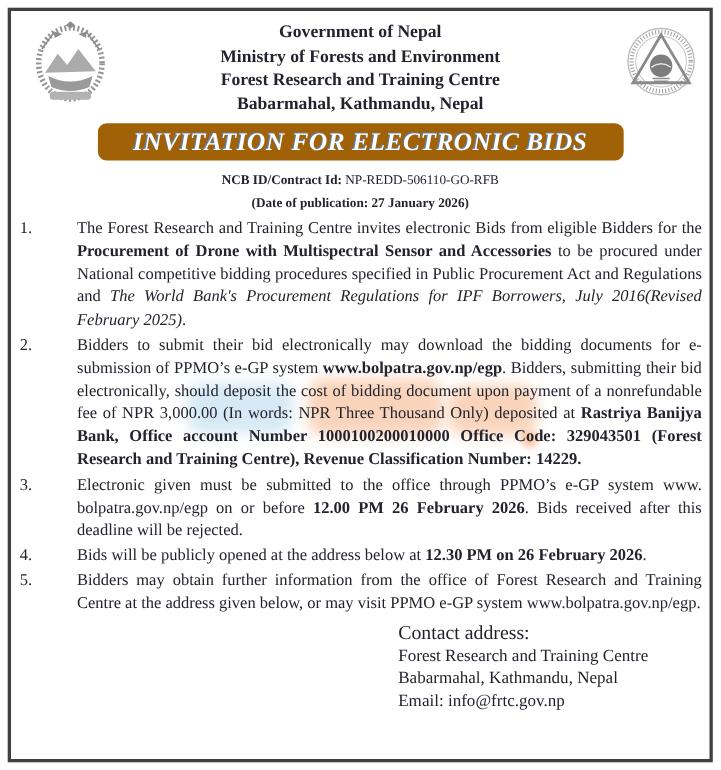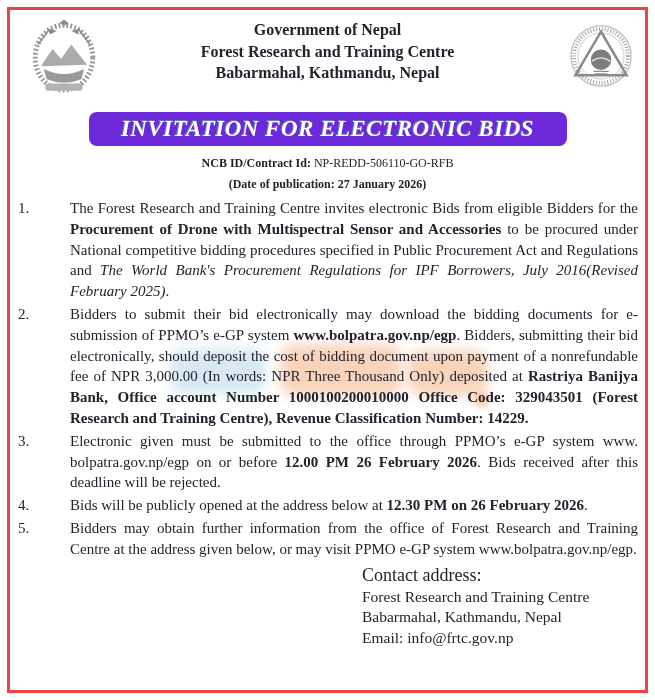--- a/index.html
+++ b/index.html
@@ -1,21 +1,21 @@
 <!DOCTYPE html>
 <html><head>
 <meta charset="utf-8">
 <style>
   * { margin:0; padding:0; box-sizing:border-box; }
   html,body { width:655px; height:700px; background:#ffffff; }
   body { font-family:"Liberation Serif", serif; color:#23232e; position:relative; overflow:hidden; }
 
   .page {
     position:absolute; inset:7px;
-    border:3px solid #ef4444;
+    border:3px solid #404040;
     background:#ffffff;
     padding:6px 6px 4px 6px;
     overflow:hidden;
   }
   .content { position:relative; z-index:1; }
 
   
   .watermark { position:absolute; inset:0; z-index:0; pointer-events:none; }
   .wm { position:absolute; filter:blur(6px); opacity:.42; border-radius:14px; }
   .wm-b  { left:160px; top:338px; width:96px;  height:46px; }
@@ -26,21 +26,21 @@
   
   .header { position:relative; min-height:92px; padding-top:3px; }
   .emblem-left  { position:absolute; left:12px;  top:2px; }
   .emblem-right { position:absolute; right:6px; top:8px; }
   .hlines { text-align:center; }
   .hline { font-weight:bold; font-size:16px; line-height:21.5px; }
 
   
   .banner {
     width:478px; height:34px; margin:4px auto 7px auto;
-    background:#6d28d9; border-radius:8px;
+    background:#a16207; border-radius:8px;
     display:flex; align-items:center; justify-content:center;
   }
   .banner span {
     color:#ffffff; font-style:italic; font-weight:bold; font-size:23px;
     letter-spacing:.5px; white-space:nowrap;
     text-shadow:-1px -1px 0 #5a7fb0;
   }
 
   
   .meta { text-align:center; font-size:12px; line-height:21px; }
@@ -81,20 +81,21 @@
           <path d="M30 14 l10 3 l-10 5 Z M70 14 l-10 3 l10 5 Z" fill="#8c8c8c"></path>
           <path d="M18 66 L34 42 L46 56 L60 36 L82 64 Z" fill="#ababab"></path>
           <path d="M22 70 Q50 84 78 70 L74 84 Q50 94 26 84 Z" fill="#9a9a9a"></path>
           <rect x="24" y="90" width="52" height="10" rx="4" fill="#b3b3b3"></rect>
           <path d="M44 6 l6 -5 l6 5 l-6 4 Z" fill="#8c8c8c"></path>
         </svg>
       </div>
 
       <div class="hlines">
         <div class="hline">Government of Nepal</div>
+        <div class="hline">Ministry of Forests and Environment</div>
         <div class="hline">Forest Research and Training Centre</div>
         <div class="hline">Babarmahal, Kathmandu, Nepal</div>
       </div>
 
       <div class="emblem-right">
         <svg width="64" height="64" viewBox="0 0 100 100">
           <circle cx="50" cy="50" r="47" fill="none" stroke="#bdbdbd" stroke-width="2"></circle>
           <circle cx="50" cy="50" r="42" fill="none" stroke="#a0a0a0" stroke-width="6" stroke-dasharray="1.5 3"></circle>
           <circle cx="50" cy="50" r="36" fill="none" stroke="#c8c8c8" stroke-width="1.5"></circle>
           <polygon points="50,12 90,80 10,80" fill="none" stroke="#8a8a8a" stroke-width="4"></polygon>

